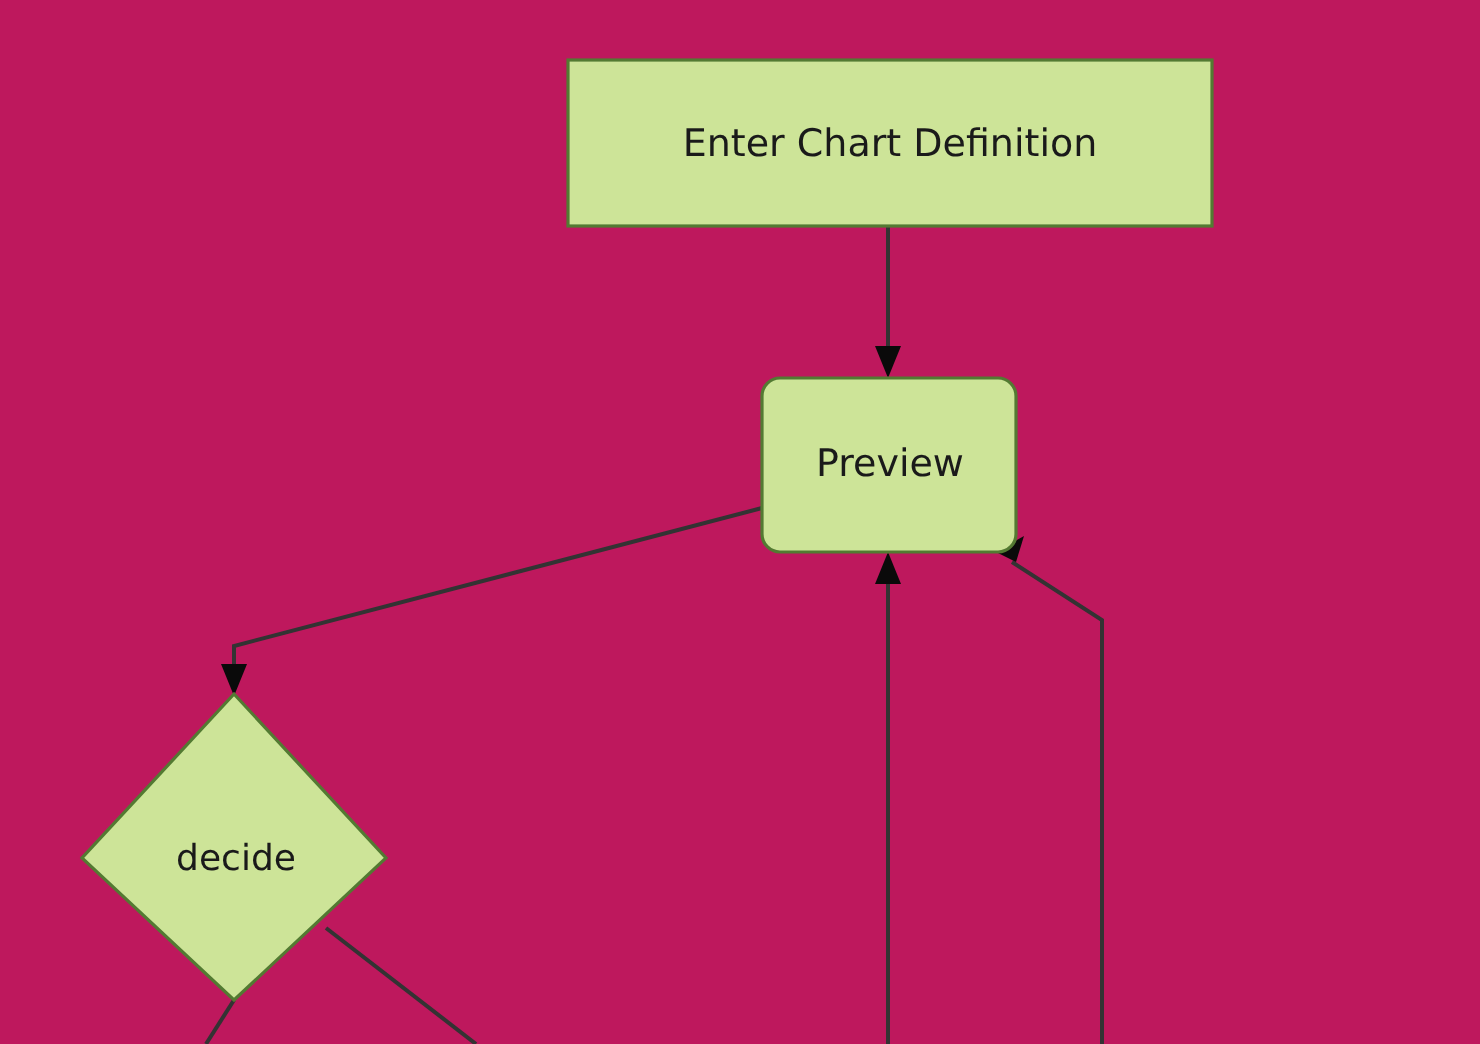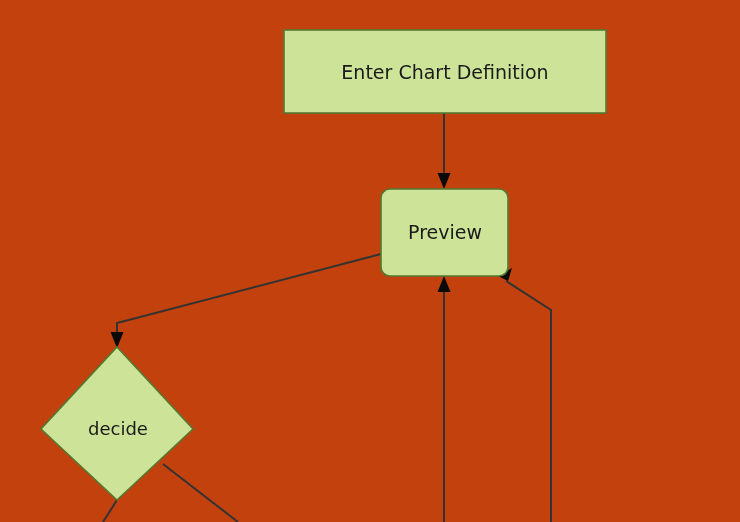--- a/index.html
+++ b/index.html
@@ -8,21 +8,21 @@
     padding: 0;
     background: #ffffff;
   }
   body {
     font-family: "DejaVu Sans", "Liberation Sans", sans-serif;
   }
   #canvas {
     position: relative;
     width: 740px;
     height: 522px;
-    background: #c2410c;
+    background: #be185d;
     overflow: hidden;
   }
   #flow-svg {
     position: absolute;
     top: 0;
     left: 0;
     width: 740px;
     height: 522px;
     display: block;
   }

